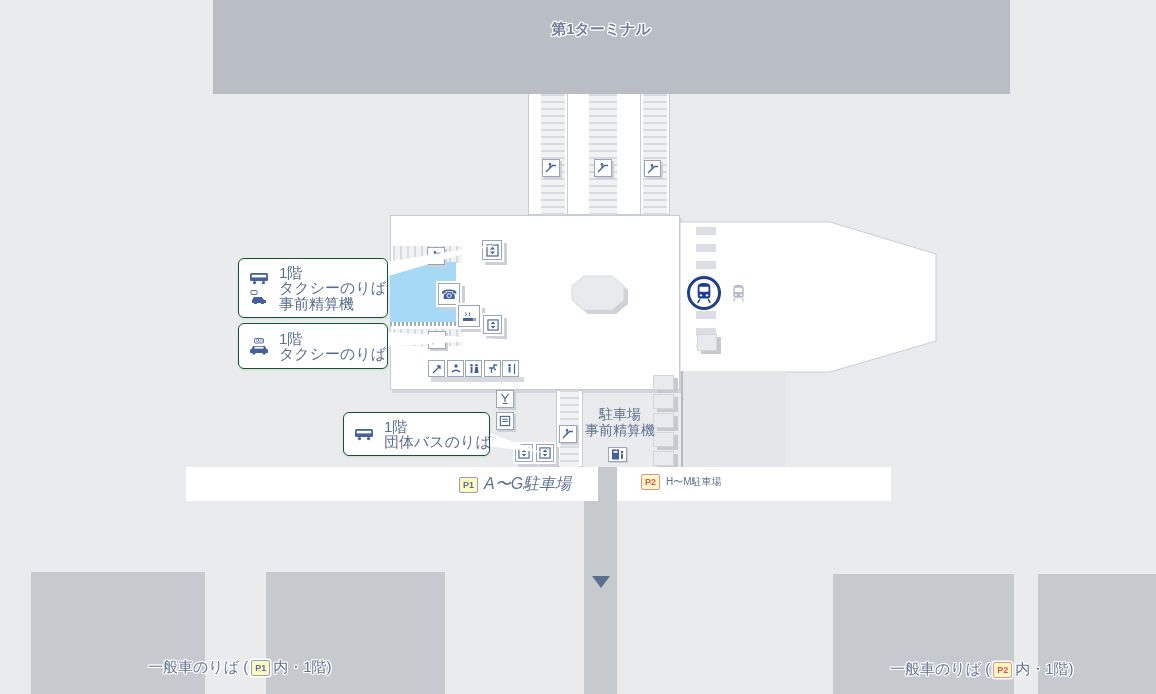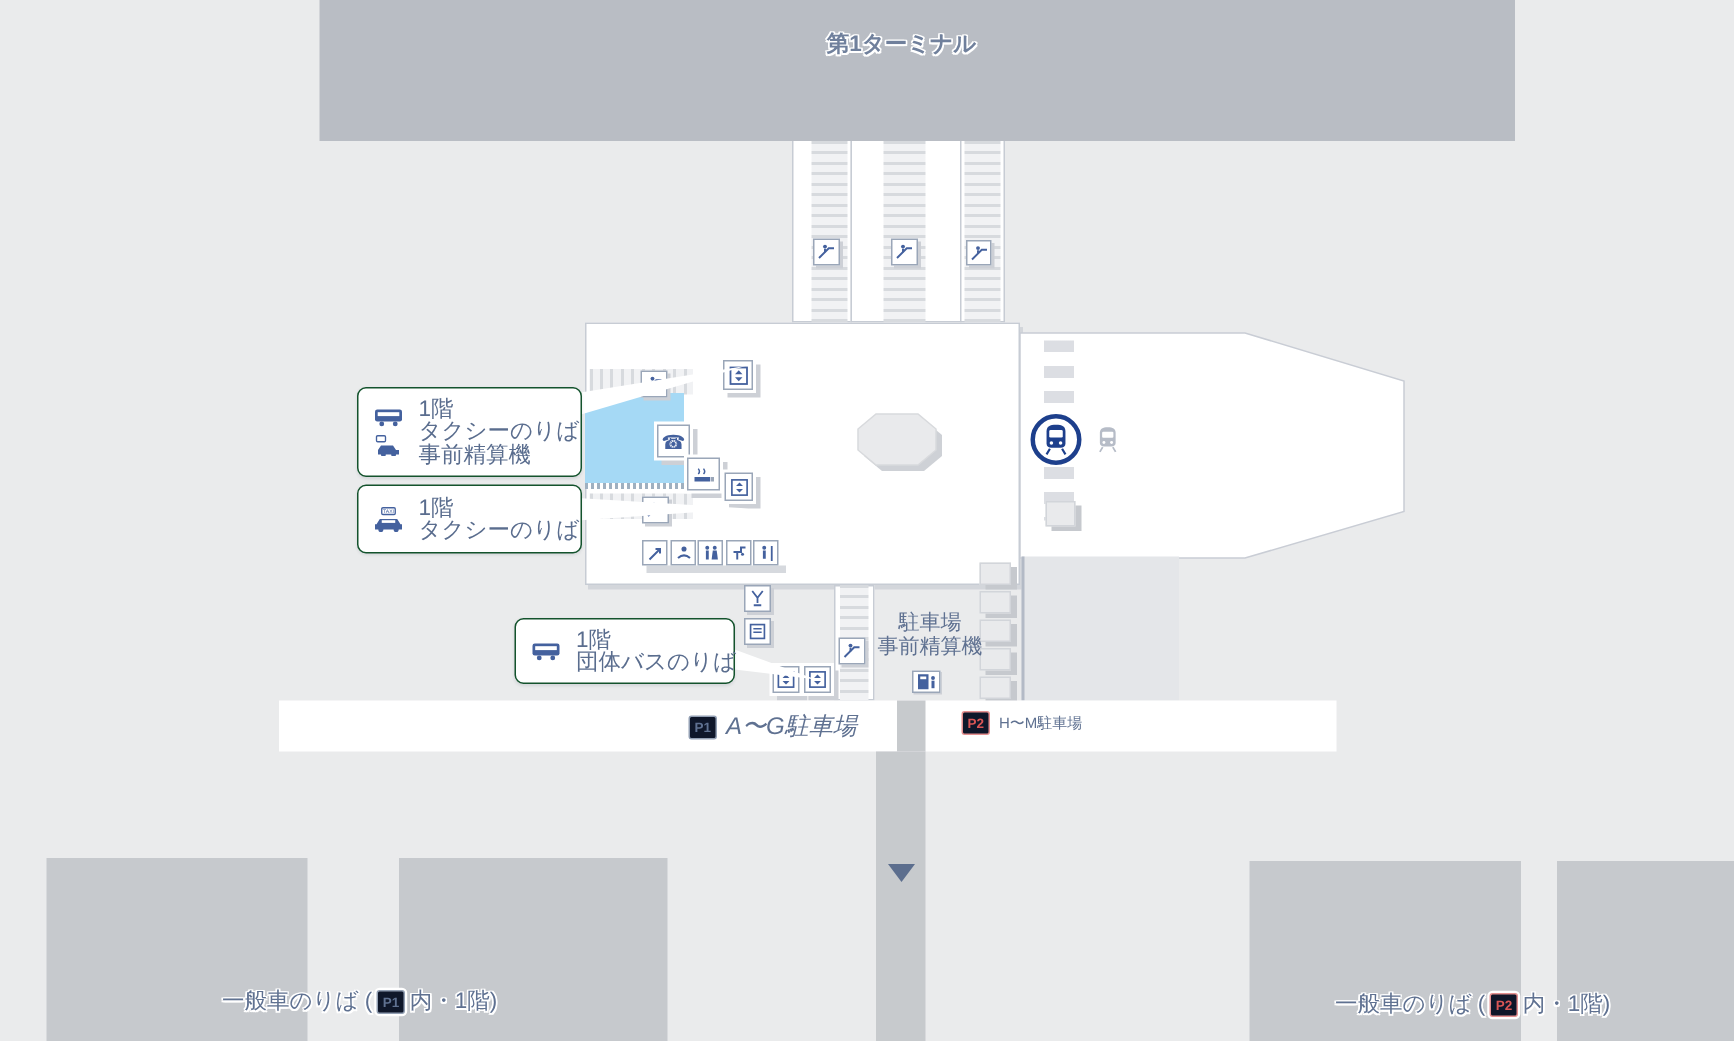--- a/index.html
+++ b/index.html
@@ -13,21 +13,21 @@
   .maptxt{color:#5f7191;}
   .biglbl{color:#70809c;font-weight:bold;}
   .vwalk{background:repeating-linear-gradient(180deg,#d7dade 0 2px,#f1f2f4 2px 7px);}
   .hwalk{background:repeating-linear-gradient(90deg,#d7dade 0 2px,#f1f2f4 2px 7px);}
   .icobox{background:#fff;border:1px solid #9aa6b8;display:flex;align-items:center;justify-content:center;box-shadow:2px 2px 0 #cdd0d6;}
   .icobox3d{background:#fff;border:1px solid #9aa6b8;display:flex;align-items:center;justify-content:center;box-shadow:0 0 0 2px #fff,4px 4px 0 1px #cdd0d6;}
   .cube{background:#e9eaec;border:1px solid #d2d5da;box-shadow:4px 3px 0 #c6c9ce;}
   .callout{background:#fff;border:1px solid #14532d;border-radius:6px;display:flex;align-items:center;gap:8px;padding:5px 8px;box-shadow:0 1px 2px rgba(60,70,90,.12);}
   .callout .ic{display:flex;flex-direction:column;align-items:center;gap:5px;width:24px;flex:0 0 auto;}
   .callout .tx{color:#5a6d8e;font-size:15px;line-height:15.5px;white-space:nowrap;}
-  .pbdg{display:inline-flex;align-items:center;justify-content:center;width:17px;height:14px;background:#0f172a;border:1px solid #93a0b4;border-radius:2px;font-size:9px;font-weight:bold;color:#5f7191;flex:0 0 auto;}
+  .pbdg{display:inline-flex;align-items:center;justify-content:center;width:17px;height:14px;background:#fef9c3;border:1px solid #93a0b4;border-radius:2px;font-size:9px;font-weight:bold;color:#5f7191;flex:0 0 auto;}
   .pbdg.red{border-color:#e59090;color:#d95555;}
   .tri-left{width:0;height:0;border-top:7px solid transparent;border-bottom:7px solid transparent;border-right:11px solid #5c6e8e;}
   .tri-down{width:0;height:0;border-left:9px solid transparent;border-right:9px solid transparent;border-top:12px solid #5c6e8e;}
   .dashcol{background:repeating-linear-gradient(180deg,#dcdee3 0 8px,rgba(0,0,0,0) 8px 17px);}
   .phone{color:#44619e;font-size:13px;line-height:1;}
   svg{display:block;}
 </style>
 </head>
 <body>
 

